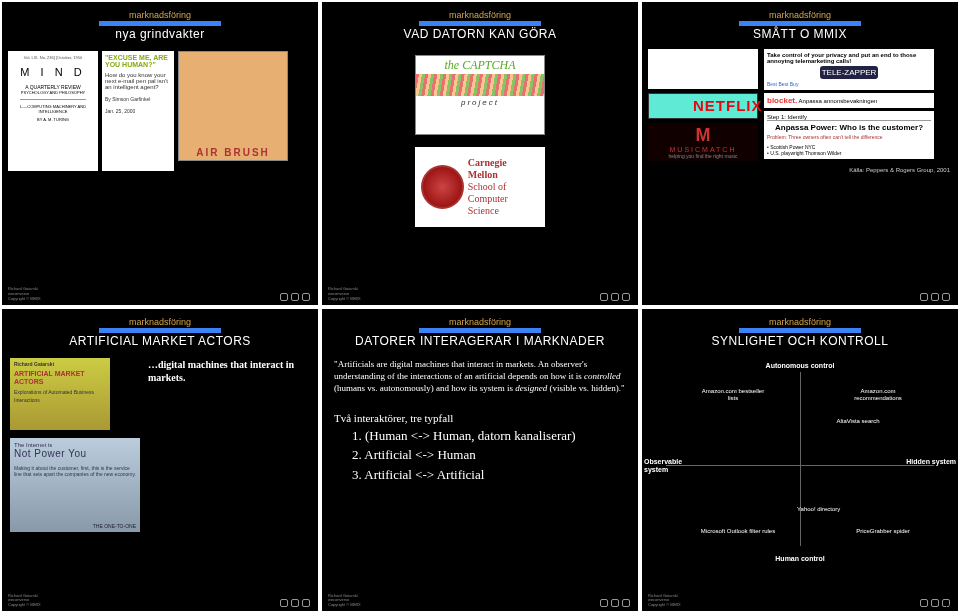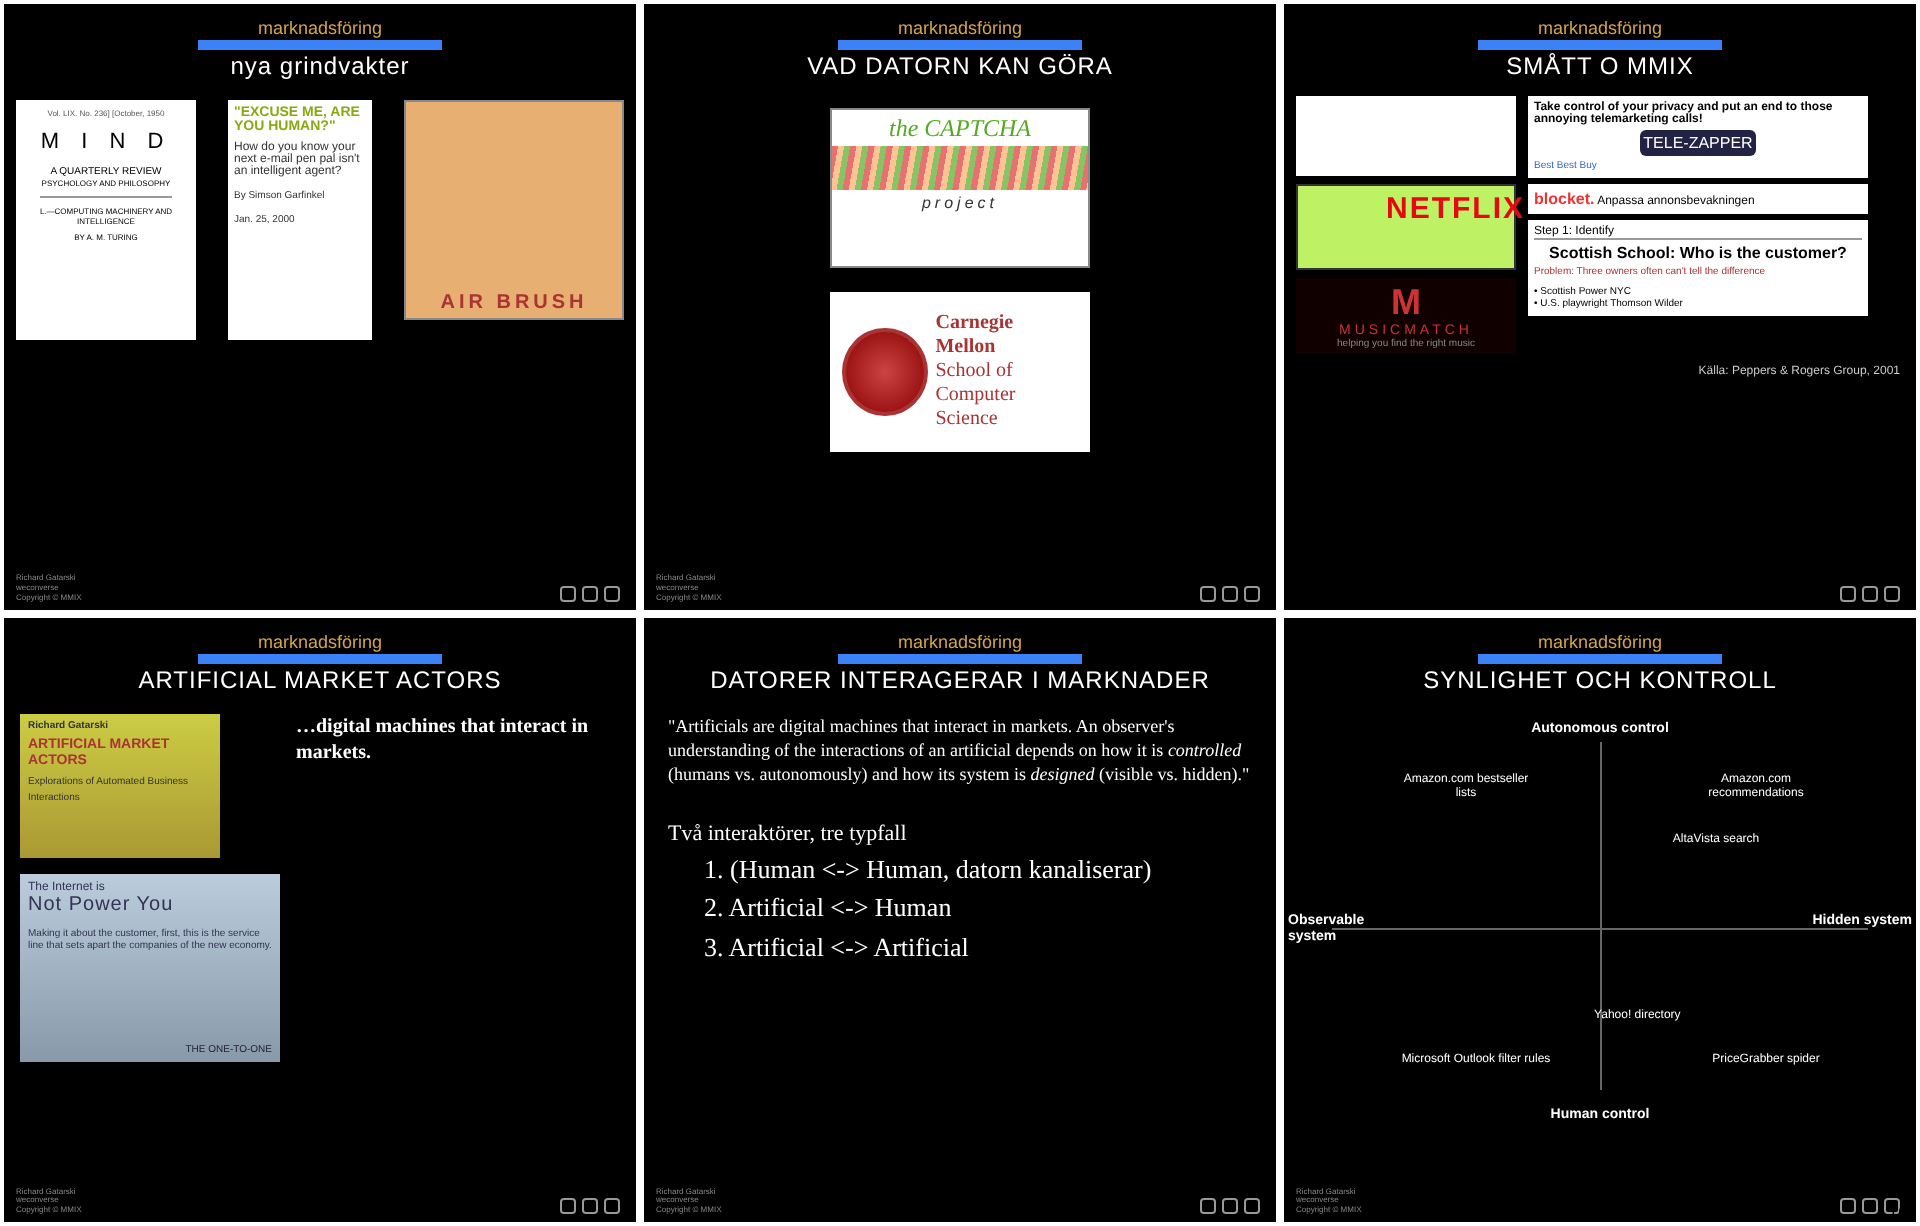--- a/index.html
+++ b/index.html
@@ -65,21 +65,21 @@
     width:8px;height:8px;border:1px solid #999;border-radius:2px;
   }
   .page-num {
     position: absolute;
     bottom: 2px;
     right: 6px;
     font-size: 9px;
     color: #000;
   }
   
-  .imgrow { display:flex; justify-content:space-between; align-items:flex-start; padding:6px 6px 0 6px; gap:4px;}
+  .imgrow { display:flex; justify-content:flex-start; align-items:flex-start; padding:6px 6px 0 6px; gap:4px;}
   .face-img {
     width: 110px; height:110px; background:
       radial-gradient(circle at 50% 42%, #e7b072 0 30%, transparent 31%),
       linear-gradient(#e7b072,#e7b072);
     border:1px solid #888;
     position:relative;
   }
   .face-img:after{content:"AIR BRUSH";position:absolute;bottom:2px;left:0;right:0;text-align:center;color:#a33;font-weight:bold;font-size:10px;letter-spacing:2px;}
   .mind-box{width:90px;height:120px;background:#fff;color:#000;font-size:5px;text-align:center;padding:4px;}
   .excuse{width:72px;height:120px;background:#fff;color:#333;font-size:6px;padding:3px;}
@@ -90,21 +90,21 @@
   .captcha-label{position:absolute;top:2px;left:0;right:0;text-align:center;font-family:Georgia,serif;font-style:italic;color:#5a2;font-size:12px;}
   .captcha-proj{position:absolute;top:42px;left:0;right:0;text-align:center;font-size:8px;color:#333;font-style:italic;letter-spacing:2px;}
   .captcha:after{content:"";position:absolute;top:18px;left:0;right:0;height:22px;background:repeating-linear-gradient(100deg,#d33 0 3px,#fa6 3px 6px,#5a2 6px 9px);opacity:.7;}
   .cmu{width:130px;height:80px;background:#fff;display:flex;align-items:center;gap:4px;padding:6px;}
   .cmu-seal{width:44px;height:44px;border:2px solid #a33;border-radius:50%;background:radial-gradient(#c44,#800);}
   .cmu-txt{font-size:10px;color:#a33;font-family:Georgia,serif;line-height:1.2;}
   
   .s3col{display:flex;gap:6px;padding:4px 6px;}
   .s3left{display:flex;flex-direction:column;gap:4px;}
   .amazon-box{height:40px;background:#fff;width:110px;position:relative;}
-  .netflix{width:110px;height:43px;background:#bef264;color:#e50914;font-weight:bold;font-size:15px;text-align:center;letter-spacing:1px;border:1px solid #333;line-height:24px;padding-left:44px;}
+  .netflix{width:110px;height:26px;background:#5eead4;color:#e50914;font-weight:bold;font-size:15px;text-align:center;letter-spacing:1px;border:1px solid #333;line-height:24px;padding-left:44px;}
   .musicmatch{width:110px;height:38px;background:#100;color:#c33;font-size:7px;text-align:center;padding:2px;}
   .musicmatch .M{font-size:18px;font-weight:bold;}
   .s3right{display:flex;flex-direction:column;gap:3px;width:170px;}
   .wbox{background:#fff;color:#000;font-size:6px;padding:3px;}
   .tele{background:#224;color:#fff;font-size:8px;padding:2px;text-align:center;border-radius:3px;display:inline-block;}
   .blocket{color:#e33;font-weight:bold;font-size:8px;}
   .source{font-size:6px;color:#ccc;text-align:right;padding:2px 8px 0 0;}
   
   .s4row{display:flex;gap:8px;padding:6px 8px;}
   .s4txt{font-family:"Times New Roman",serif;font-size:10px;color:#fff;line-height:1.3;}
@@ -220,21 +220,21 @@
             <span class="tele">TELE-ZAPPER</span>
           </div>
           <div style="font-size:5px;color:#36c;margin-top:2px;">Best Best Buy</div>
         </div>
         <div class="wbox">
           <span class="blocket">blocket.</span>
           <span>Anpassa annonsbevakningen</span>
         </div>
         <div class="wbox">
           <div style="border-bottom:1px solid #999;">Step 1: Identify</div>
-          <b style="display:block;text-align:center;margin:2px 0;font-size:8px;">Scottish School: Who is the customer?</b>
+          <b style="display:block;text-align:center;margin:2px 0;font-size:8px;">Anpassa Power: Who is the customer?</b>
           <div style="color:#a33;font-size:5px;">Problem: Three owners often can't tell the difference</div>
           <div style="font-size:5px;margin-top:4px;">• <span>Scottish Power NYC</span></div>
           <div style="font-size:5px;">• <span>U.S. playwright Thomson Wilder</span></div>
         </div>
       </div>
     </div>
     <div class="source">Källa: Peppers &amp; Rogers Group, 2001</div>
     <div class="footer-icons">
         <span></span>
         <span></span>

